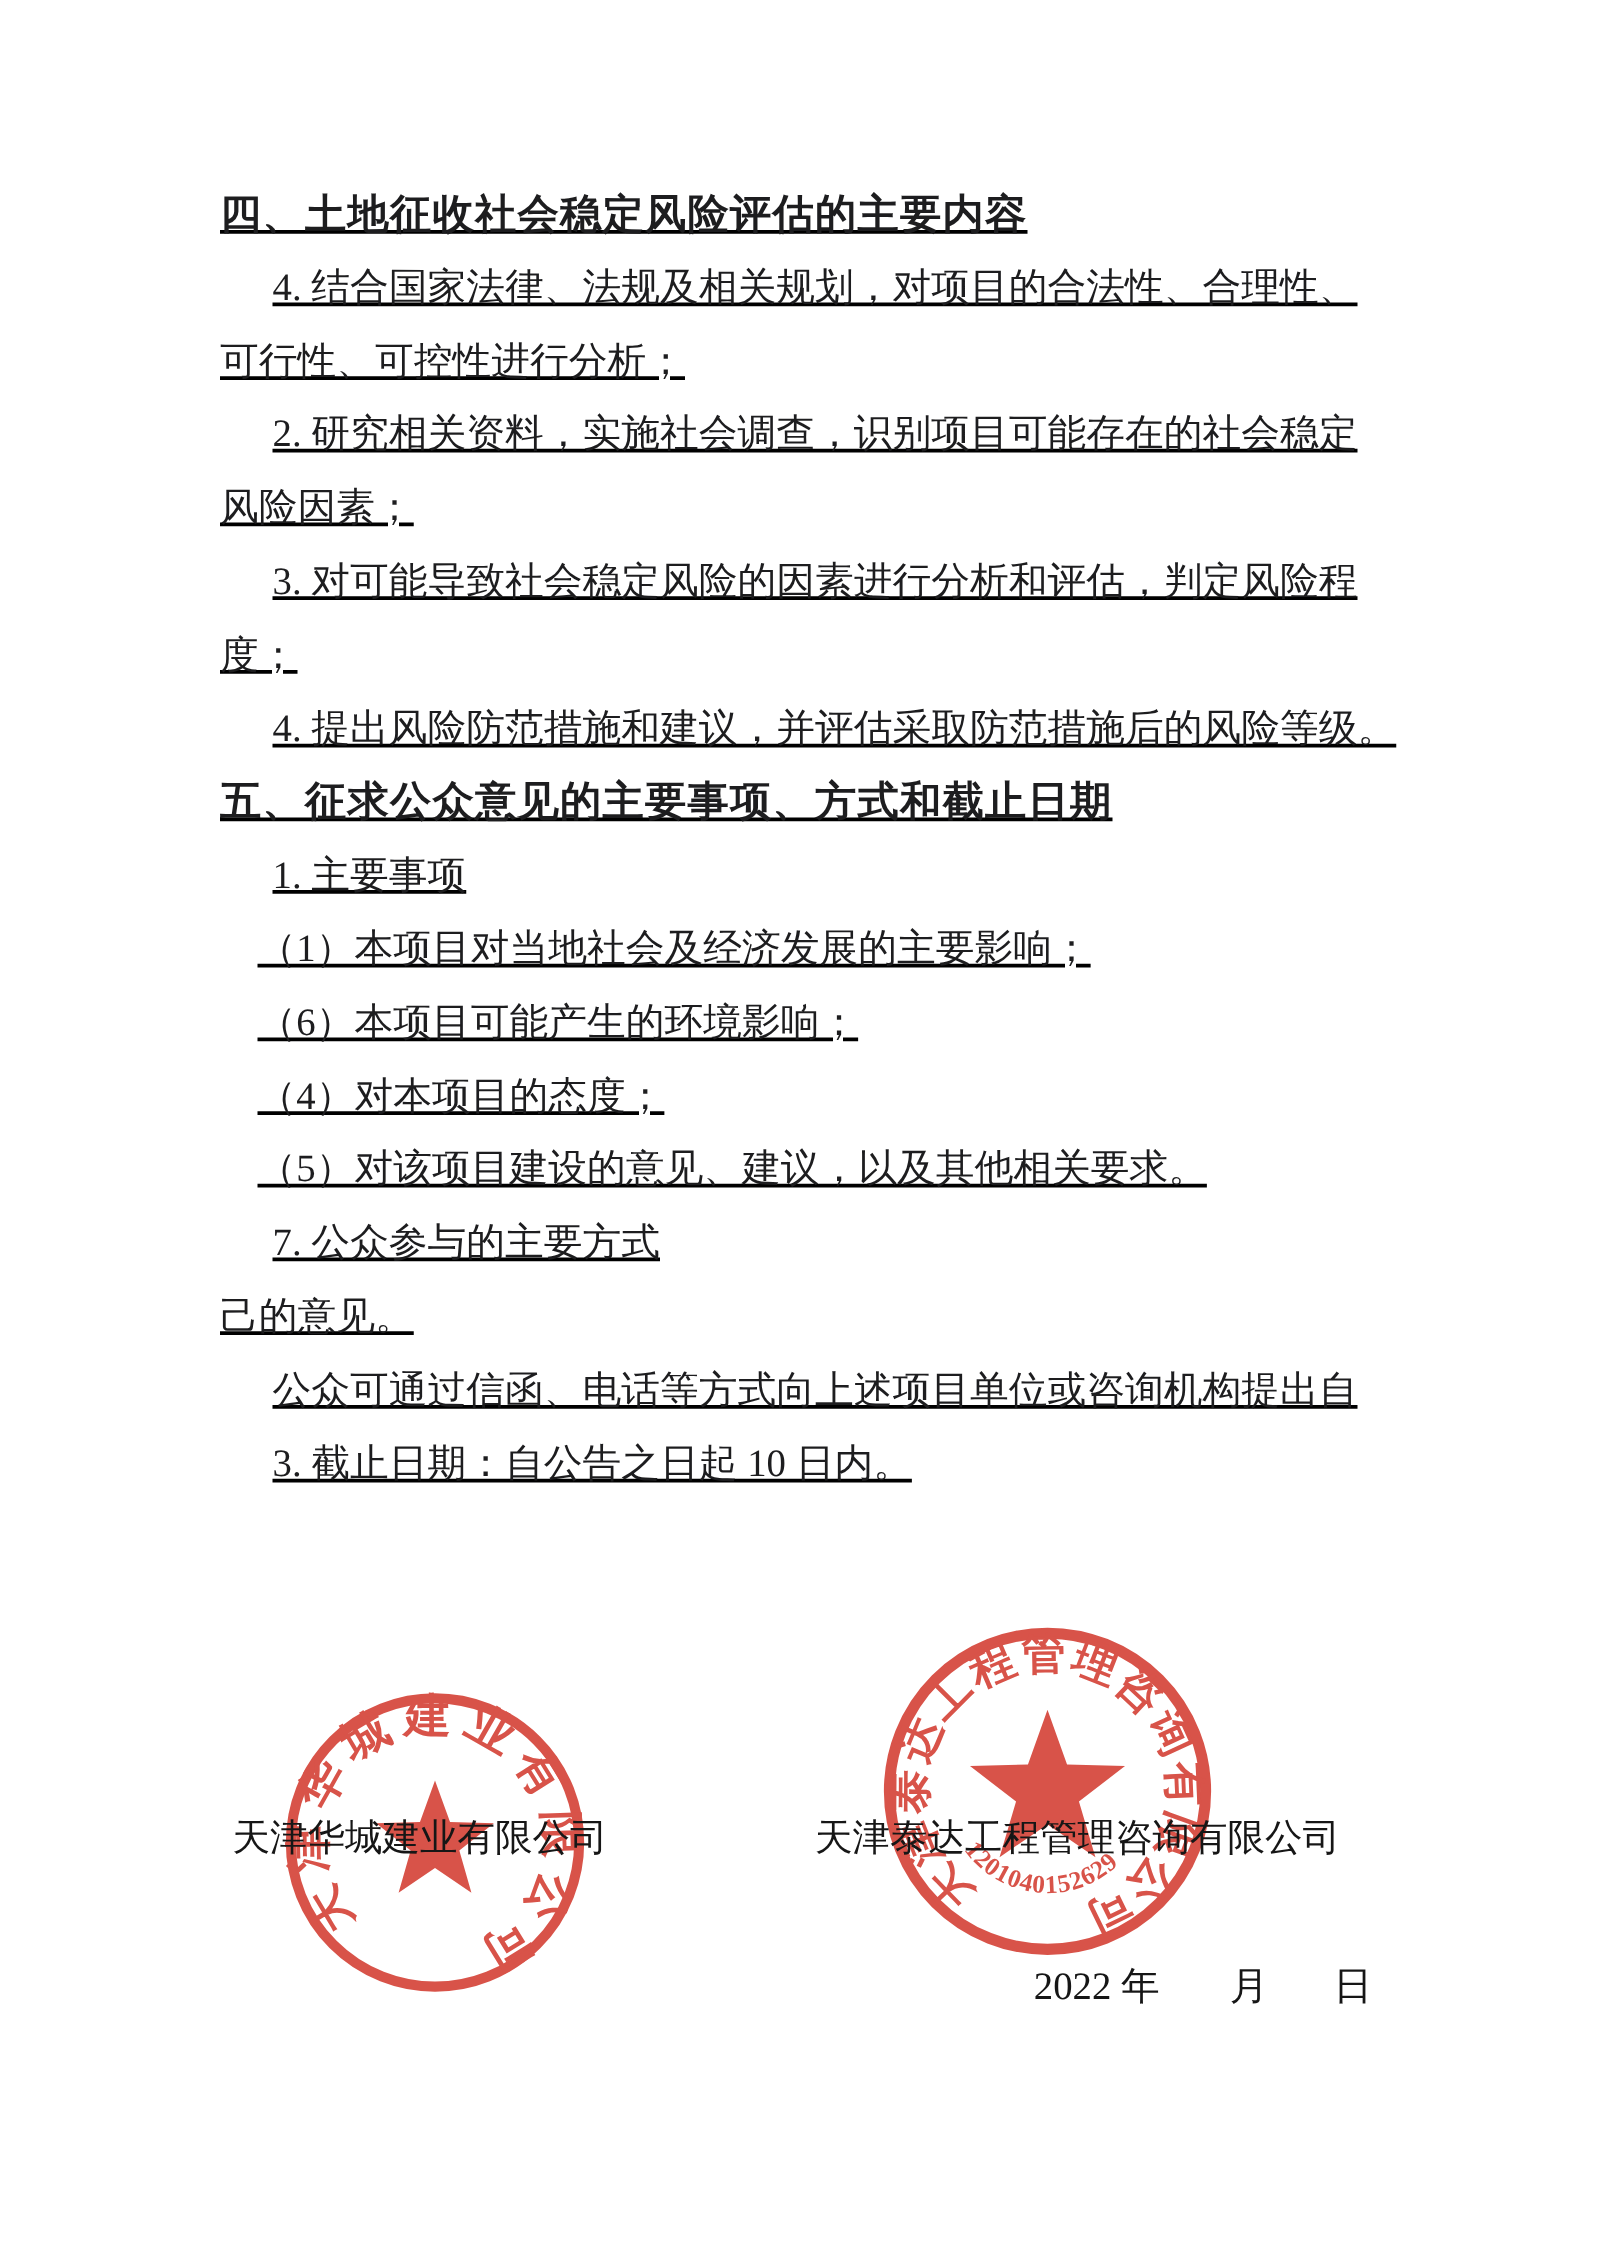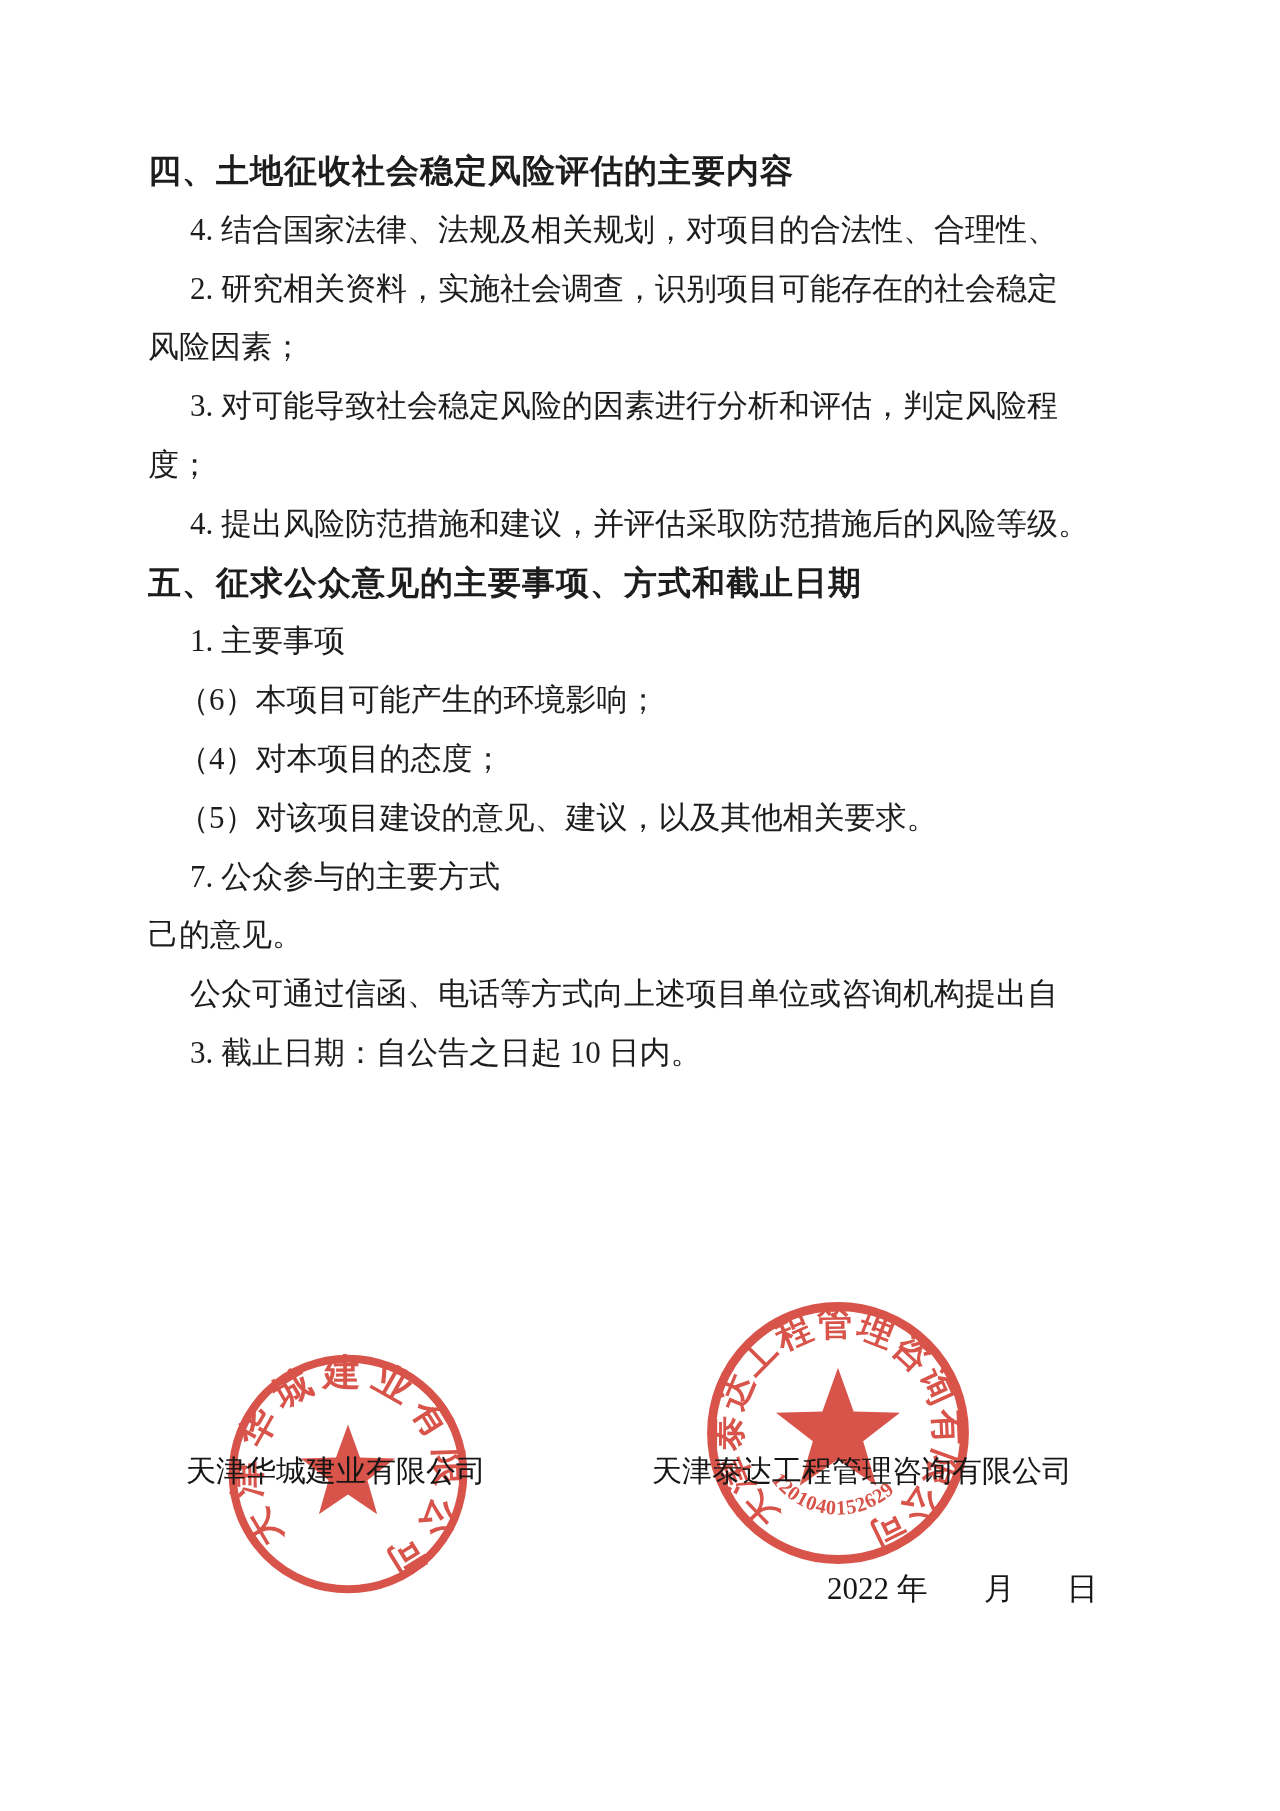--- a/index.html
+++ b/index.html
@@ -3,21 +3,21 @@
 <meta charset="utf-8">
 <style>
   :root { --seal:#d5453a; --ink:#1d1d1f; }
   * { margin:0; padding:0; box-sizing:border-box; }
   html,body { background:#ffffff; }
   .page {
     position:relative; width:1280px; height:1811px;
     background:#ffffff; overflow:hidden;
     font-family:"Liberation Serif","DejaVu Serif",serif;
   }
-  .doc-body { position:absolute; left:148px; top:142px; width:990px; }
+  .doc-body { position:absolute; left:176px; top:142px; width:990px;text-decoration:underline; }
   .row {
     font-size:31px; height:58.8px; line-height:58.8px;
     color:var(--ink); white-space:pre;
     font-family:"Liberation Serif","DejaVu Serif",serif;
   }
   .row.heading {
     font-family:"Liberation Sans","DejaVu Sans",sans-serif;
     font-weight:700; font-size:33px; letter-spacing:1px;
   }
   .row.indent  { padding-left:42px; }
@@ -48,27 +48,29 @@
   .date-day   { margin-left:52px; }
 </style>
 </head>
 <body>
 
 <div class="page">
 
   <div class="doc-body">
       <div class="row heading">四、土地征收社会稳定风险评估的主要内容</div>
       <div class="row indent">4. 结合国家法律、法规及相关规划，对项目的合法性、合理性、</div>
+      <div class="row flush">可行性、可控性进行分析；</div>
       <div class="row indent">2. 研究相关资料，实施社会调查，识别项目可能存在的社会稳定</div>
       <div class="row flush">风险因素；</div>
       <div class="row indent">3. 对可能导致社会稳定风险的因素进行分析和评估，判定风险程</div>
       <div class="row flush">度；</div>
       <div class="row indent">4. 提出风险防范措施和建议，并评估采取防范措施后的风险等级。</div>
       <div class="row heading">五、征求公众意见的主要事项、方式和截止日期</div>
       <div class="row indent">1. 主要事项</div>
+      <div class="row bracket">（1）本项目对当地社会及经济发展的主要影响；</div>
       <div class="row bracket">（6）本项目可能产生的环境影响；</div>
       <div class="row bracket">（4）对本项目的态度；</div>
       <div class="row bracket">（5）对该项目建设的意见、建议，以及其他相关要求。</div>
       <div class="row indent">7. 公众参与的主要方式</div>
       <div class="row flush">己的意见。</div>
       <div class="row indent">公众可通过信函、电话等方式向上述项目单位或咨询机构提出自</div>
       <div class="row indent">3. 截止日期：自公告之日起 10 日内。</div>
     </div>
 
   <svg class="seal seal-left" viewBox="0 0 200 200">

